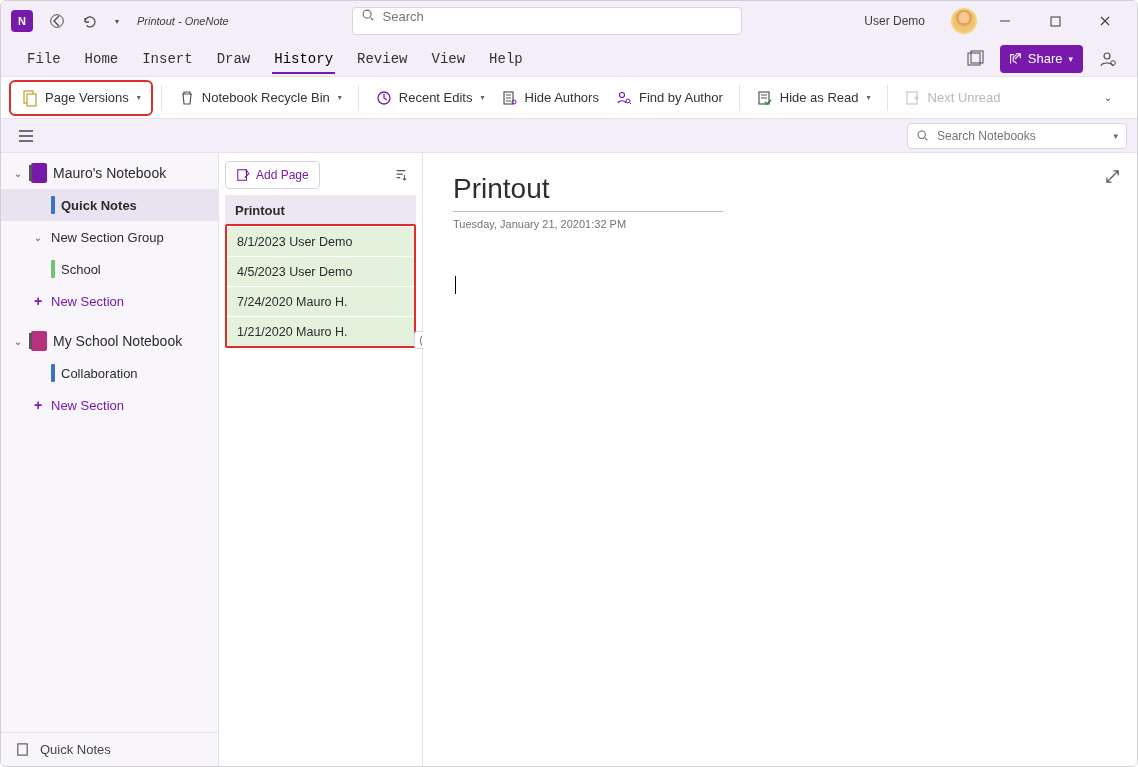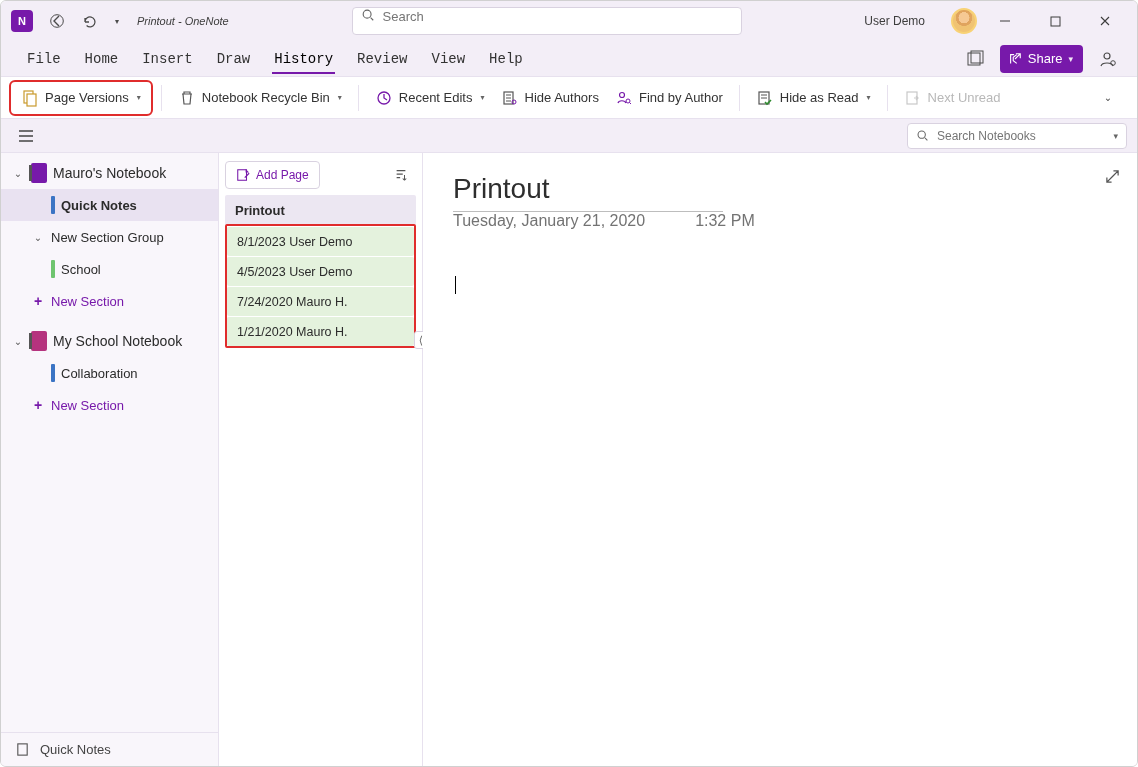--- a/index.html
+++ b/index.html
@@ -216,21 +216,21 @@
   .canvas .expand-corner{
     position:absolute;top:8px;right:10px;color:#555;
   }
   .page-title{
     font-size:28px;color:#2e2e2e;font-weight:400;
     border-bottom:1px solid #bdbdbd;
     padding:2px 0 6px 0;
     width:270px;
   }
   .page-meta{
-    display:flex;gap:50px;color:#737373;font-size:16px;
+    display:flex;color:#737373;font-size:11px;margin-top:6px;
   }
   .caret{
     margin-top:46px;margin-left:2px;width:1px;height:18px;background:#000;
   }
 
   svg{display:block;}
 </style>
 </head>
 <body>
 

